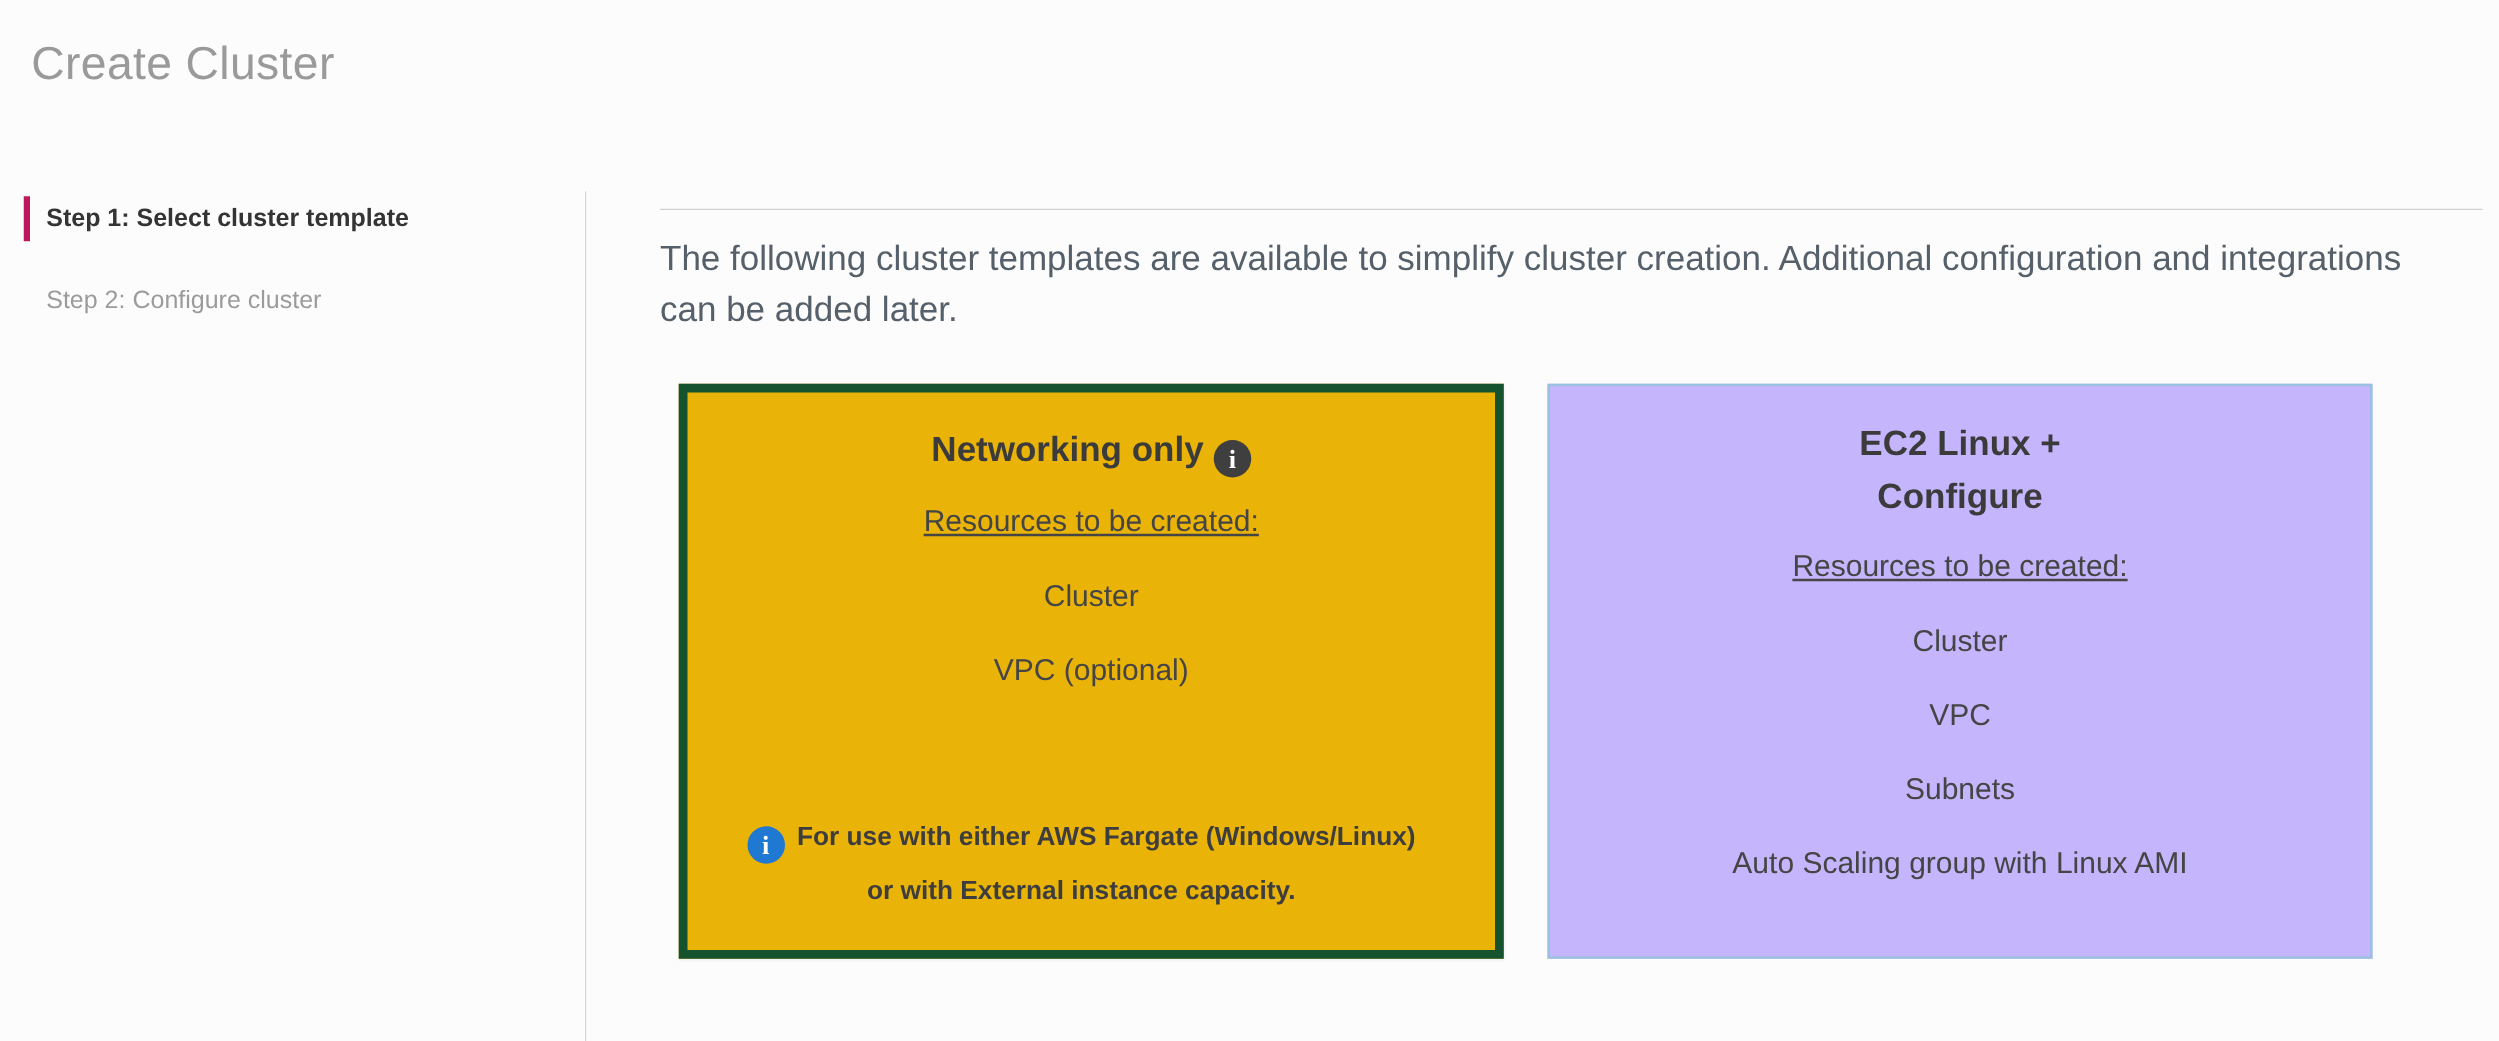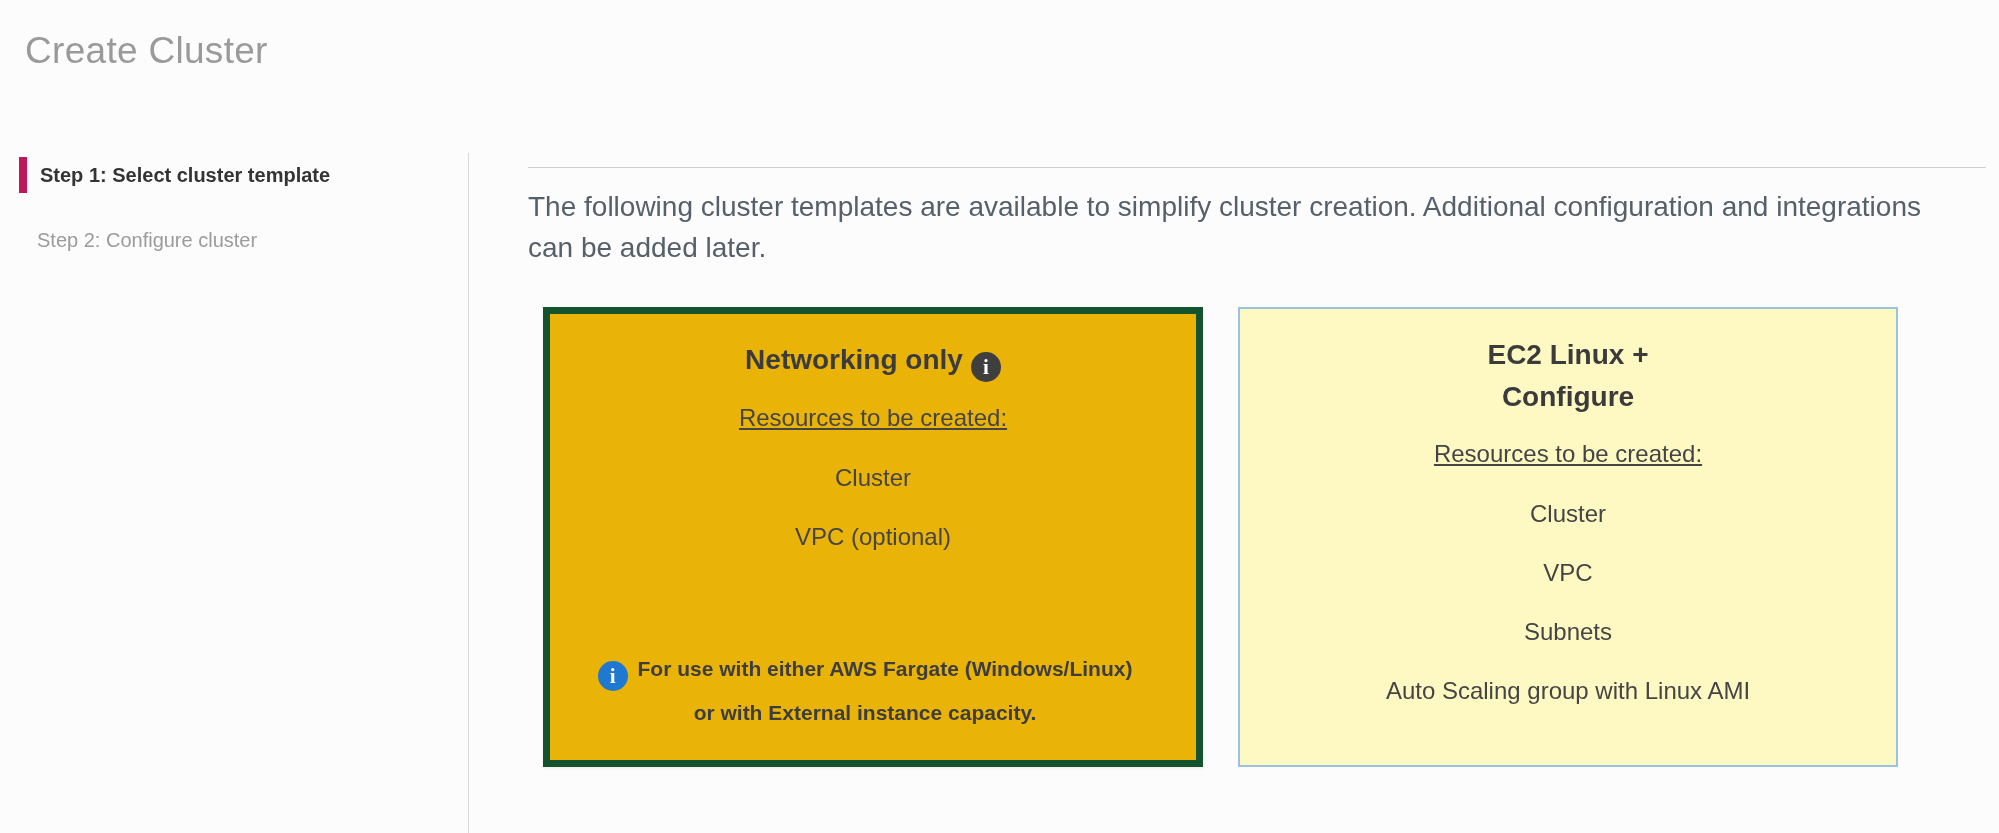--- a/index.html
+++ b/index.html
@@ -20,42 +20,42 @@
   .sidebar{
     width:469px;flex:none;box-sizing:border-box;
     border-right:1px solid #d8d8d8;padding-top:4px;
   }
   .step{
     font-size:20px;line-height:36px;color:#9b9b9b;
     margin-left:24px;padding-left:13px;
   }
   .step.active{
     font-weight:bold;color:#343434;
-    margin-left:19px;border-left:8px solid #be185d;
+    margin-left:19px;border-left:5px solid #be185d;
   }
   .step + .step{margin-top:29px;}
   .main{flex:1;box-sizing:border-box;padding:0 13px 0 59px;}
   .section-heading{
     margin:6px 0 0;font-size:30px;font-weight:400;color:#484848;line-height:42px;
   }
   .section-rule{
     border:none;border-top:1px solid #cfcfcf;margin:14px 0 0;
   }
   .section-desc{
     margin:18px 0 0;font-size:28px;color:#56606a;line-height:41px;max-width:1400px;
   }
   .cards{display:flex;gap:35px;margin:39px 0 0 15px;}
   .card{
     width:660px;height:460px;box-sizing:border-box;position:relative;
     background:#eab308;border:7px solid #14532d;
     box-shadow:0 1px 3px rgba(0,0,0,.07);
     text-align:center;cursor:pointer;
   }
   .card.selected{
-    background:#fef9c3;border:2px solid #9cc1e0;box-shadow:none;
+    background:#c4b5fd;border:2px solid #9cc1e0;box-shadow:none;
   }
   .card-title{
     margin-top:25px;font-size:28px;font-weight:bold;color:#3b3b3b;line-height:42px;
   }
   .resources-heading{
     margin-top:21px;font-size:24px;color:#454545;
     text-decoration:underline;line-height:30px;
   }
   .resource{
     margin-top:30px;font-size:24px;color:#454545;line-height:29px;

